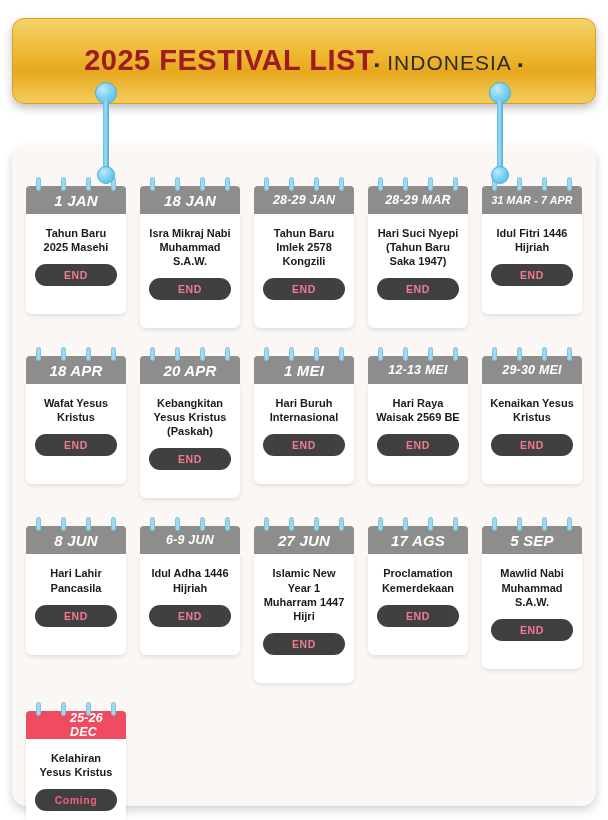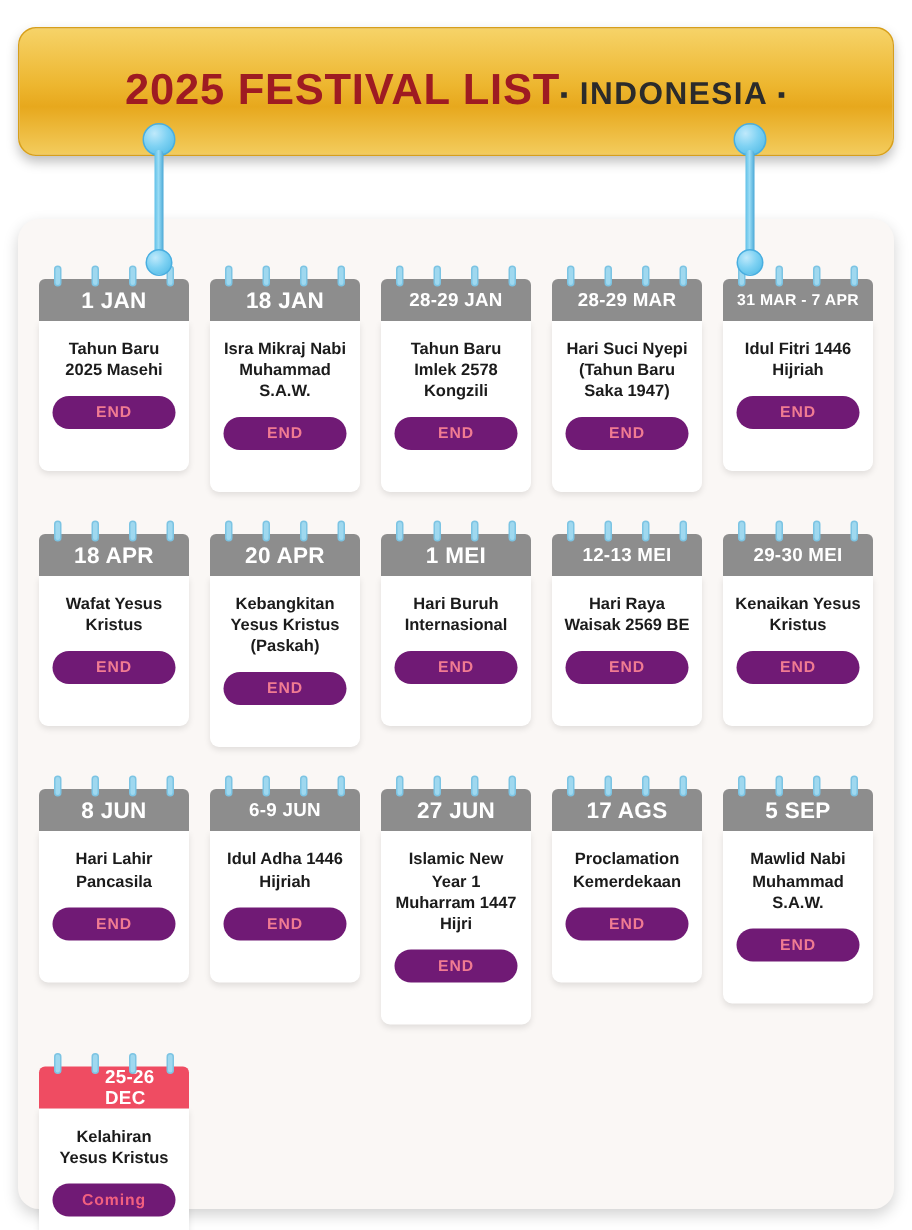--- a/index.html
+++ b/index.html
@@ -35,21 +35,21 @@
     font-size: 29px;
     font-weight: bold;
     color: #9e1b22;
     letter-spacing: 0.5px;
     line-height: 1.1;
     text-align: center;
   }
   .banner-sub {
     margin-top: 3px;
     font-size: 21px;
-    font-weight: bold;
+    font-weight: normal;
     color: #2b2b2b;
     letter-spacing: 1px;
     text-align: center;
   }
   .banner-sub .dot { color: #2b2b2b; font-size: 15px; vertical-align: middle; }
 
   
   .sheet {
     position: absolute;
     left: 12px; top: 146px;
@@ -126,20 +126,21 @@
     border-radius: 4px 4px 0 0;
     background: #8d8d8d;
     color: #ffffff;
     font-weight: bold;
     display: flex;
     align-items: center;
     justify-content: center;
     font-size: 15px;
     letter-spacing: 0.2px;
     z-index: 2;
+    font-style: italic;
   }
   .date.sm  { font-size: 12.5px; }
   .date.xs  { font-size: 10.5px; }
   .date.red { background: #ef4c62; padding-left: 44px; }
 
   .body {
     background: #ffffff;
     border-radius: 0 0 6px 6px;
     padding: 12px 6px 28px 6px;
     min-height: 96px;
@@ -155,21 +156,21 @@
     color: #1b1b1b;
     text-align: center;
     line-height: 1.28;
     padding: 0 2px;
   }
   .status {
     margin-top: 10px;
     width: 82px;
     height: 22px;
     border-radius: 11px;
-    background: #701a75;
+    background: #404040;
     color: #f07b92;
     font-size: 10.5px;
     font-weight: bold;
     letter-spacing: 0.6px;
     display: flex;
     align-items: center;
     justify-content: center;
   }
   .status.coming { color: #f2607f; }
 </style>

